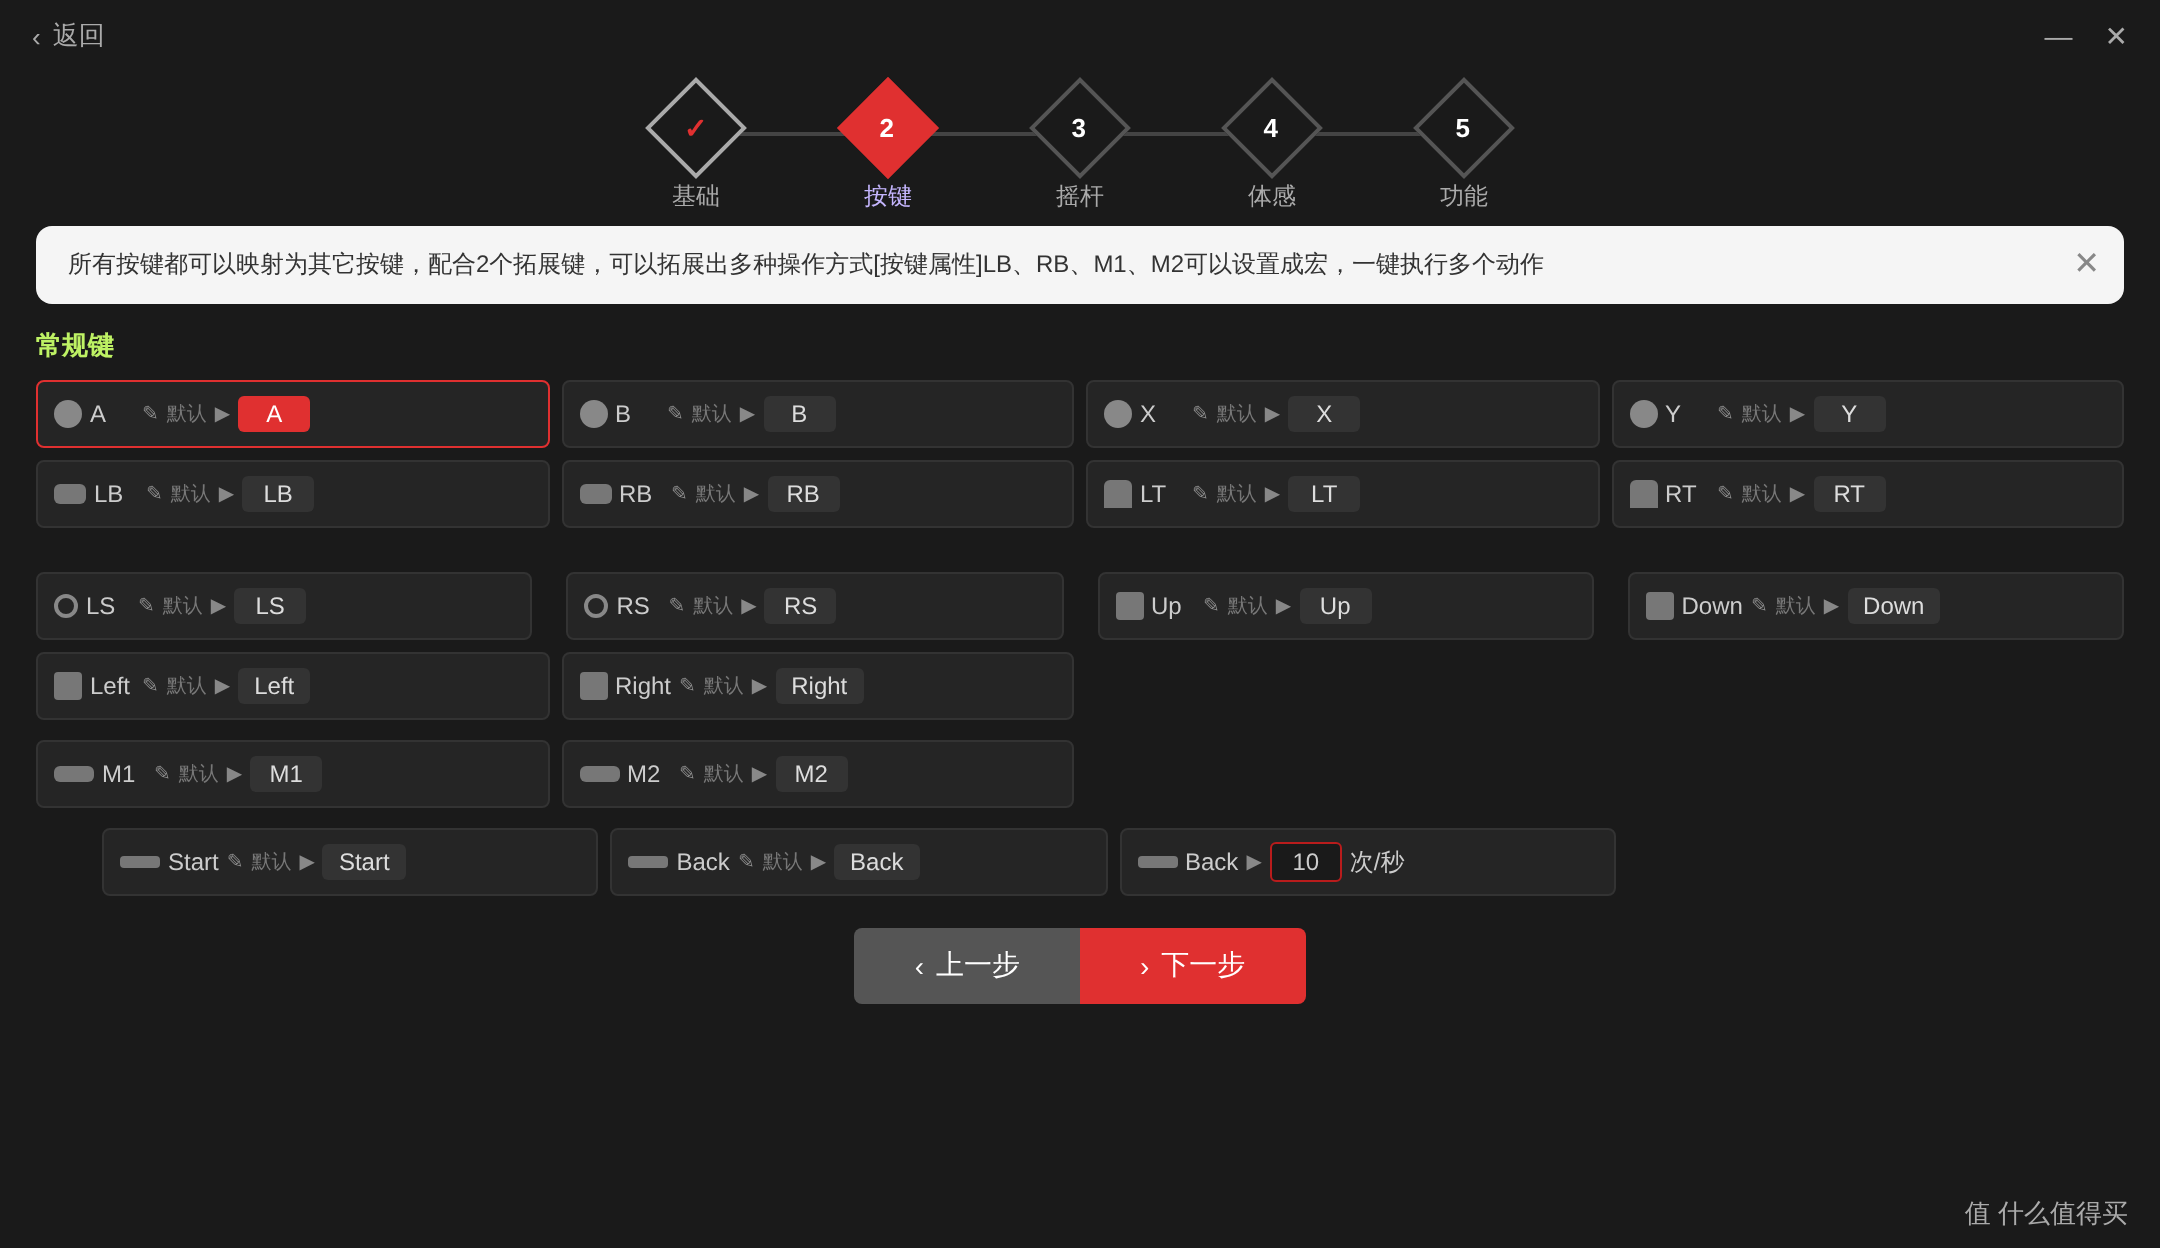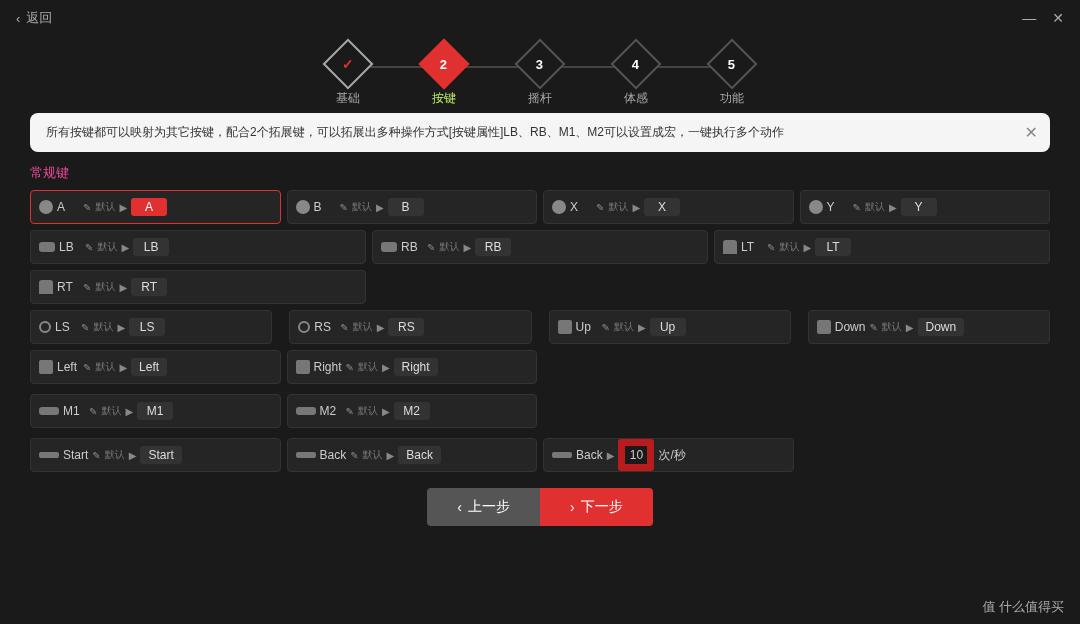--- a/index.html
+++ b/index.html
@@ -80,31 +80,31 @@
     }
     .step-diamond.done .step-diamond-inner {
       color: #e03030;
       font-size: 14px;
     }
     .step-label {
       font-size: 12px;
       color: #aaa;
       margin-top: 4px;
     }
-    .step-label.active { color: #bef264; font-family: Liberation Mono, monospace; }
+    .step-label.active { color: #c4b5fd; font-family: Liberation Mono, monospace; }
     .step-line {
       width: 60px;
       height: 2px;
       background: #444;
       margin-bottom: 20px;
     }
 
     
     .content {
-      padding: 0 30px;
+      padding: 0 18px;
       position: relative;
     }
 
     
     .info-box {
       background: #f5f5f5;
       color: #333;
       border-radius: 8px;
       padding: 10px 40px 10px 16px;
       font-size: 12px;
@@ -118,23 +118,23 @@
       top: 50%;
       transform: translateY(-50%);
       color: #888;
       cursor: pointer;
       font-size: 16px;
     }
 
     
     .section-title {
       font-size: 13px;
-      color: #ec4899;
+      color: #bef264;
       margin-bottom: 8px;
-      font-weight: normal;
+      font-weight: bold;
     }
 
     
     .key-row {
       display: flex;
       align-items: center;
       background: #252525;
       border: 1px solid #333;
       border-radius: 4px;
       padding: 4px 8px;
@@ -208,21 +208,21 @@
     .key-icon.func {
       width: 20px;
       height: 6px;
       border-radius: 2px;
       background: #666;
     }
 
     
     .turbo-input {
       background: #1a1a1a;
-      border: 7px solid #b91c1c;
+      border: 1px solid #b91c1c;
       border-radius: 3px;
       color: #ccc;
       font-size: 12px;
       width: 36px;
       text-align: center;
       padding: 2px 4px;
     }
     .turbo-unit {
       font-size: 12px;
       color: #ccc;
@@ -367,21 +367,21 @@
     <div class="key-row">
       <div class="key-icon circle" style="background:#888;"></div>
       <span class="key-name">Y</span>
       <span class="edit-icon">✎</span>
       <span class="default-label">默认</span>
       <span class="arrow-icon">▶</span>
       <span class="key-value">Y</span>
     </div>
   </div>
 
-  <div style="display:grid; grid-template-columns: repeat(3,1fr); gap:6px; margin-bottom:6px;">
+  <div style="display:grid; grid-template-columns: repeat(4,1fr); gap:6px; margin-bottom:22px;">
     <div class="key-row">
       <div class="key-icon bumper" style="background:#777; border-radius:3px; width:16px; height:10px;"></div>
       <span class="key-name">LB</span>
       <span class="edit-icon">✎</span>
       <span class="default-label">默认</span>
       <span class="arrow-icon">▶</span>
       <span class="key-value">LB</span>
     </div>
     <div class="key-row">
       <div class="key-icon bumper" style="background:#777; border-radius:3px; width:16px; height:10px;"></div>
@@ -479,21 +479,21 @@
       <span class="key-name">M2</span>
       <span class="edit-icon">✎</span>
       <span class="default-label">默认</span>
       <span class="arrow-icon">▶</span>
       <span class="key-value">M2</span>
     </div>
     <div></div>
     <div></div>
   </div>
 
-  <div style="display:grid; grid-template-columns: repeat(4,1fr); gap:6px; margin-bottom:12px;">
+  <div style="display:grid; grid-template-columns: repeat(4,1fr); gap:6px; margin-bottom:12px;margin-left:33px;">
     <div class="key-row">
       <div class="key-icon func" style="background:#777; width:20px; height:6px; border-radius:2px;"></div>
       <span class="key-name">Start</span>
       <span class="edit-icon">✎</span>
       <span class="default-label">默认</span>
       <span class="arrow-icon">▶</span>
       <span class="key-value">Start</span>
     </div>
     <div class="key-row">
       <div class="key-icon func" style="background:#777; width:20px; height:6px; border-radius:2px;"></div>

